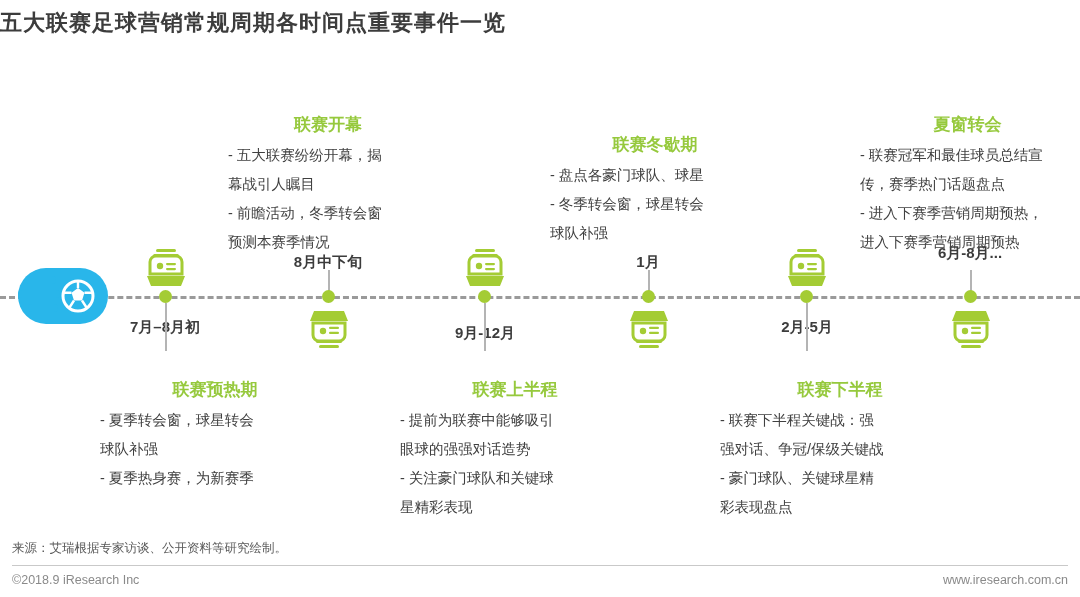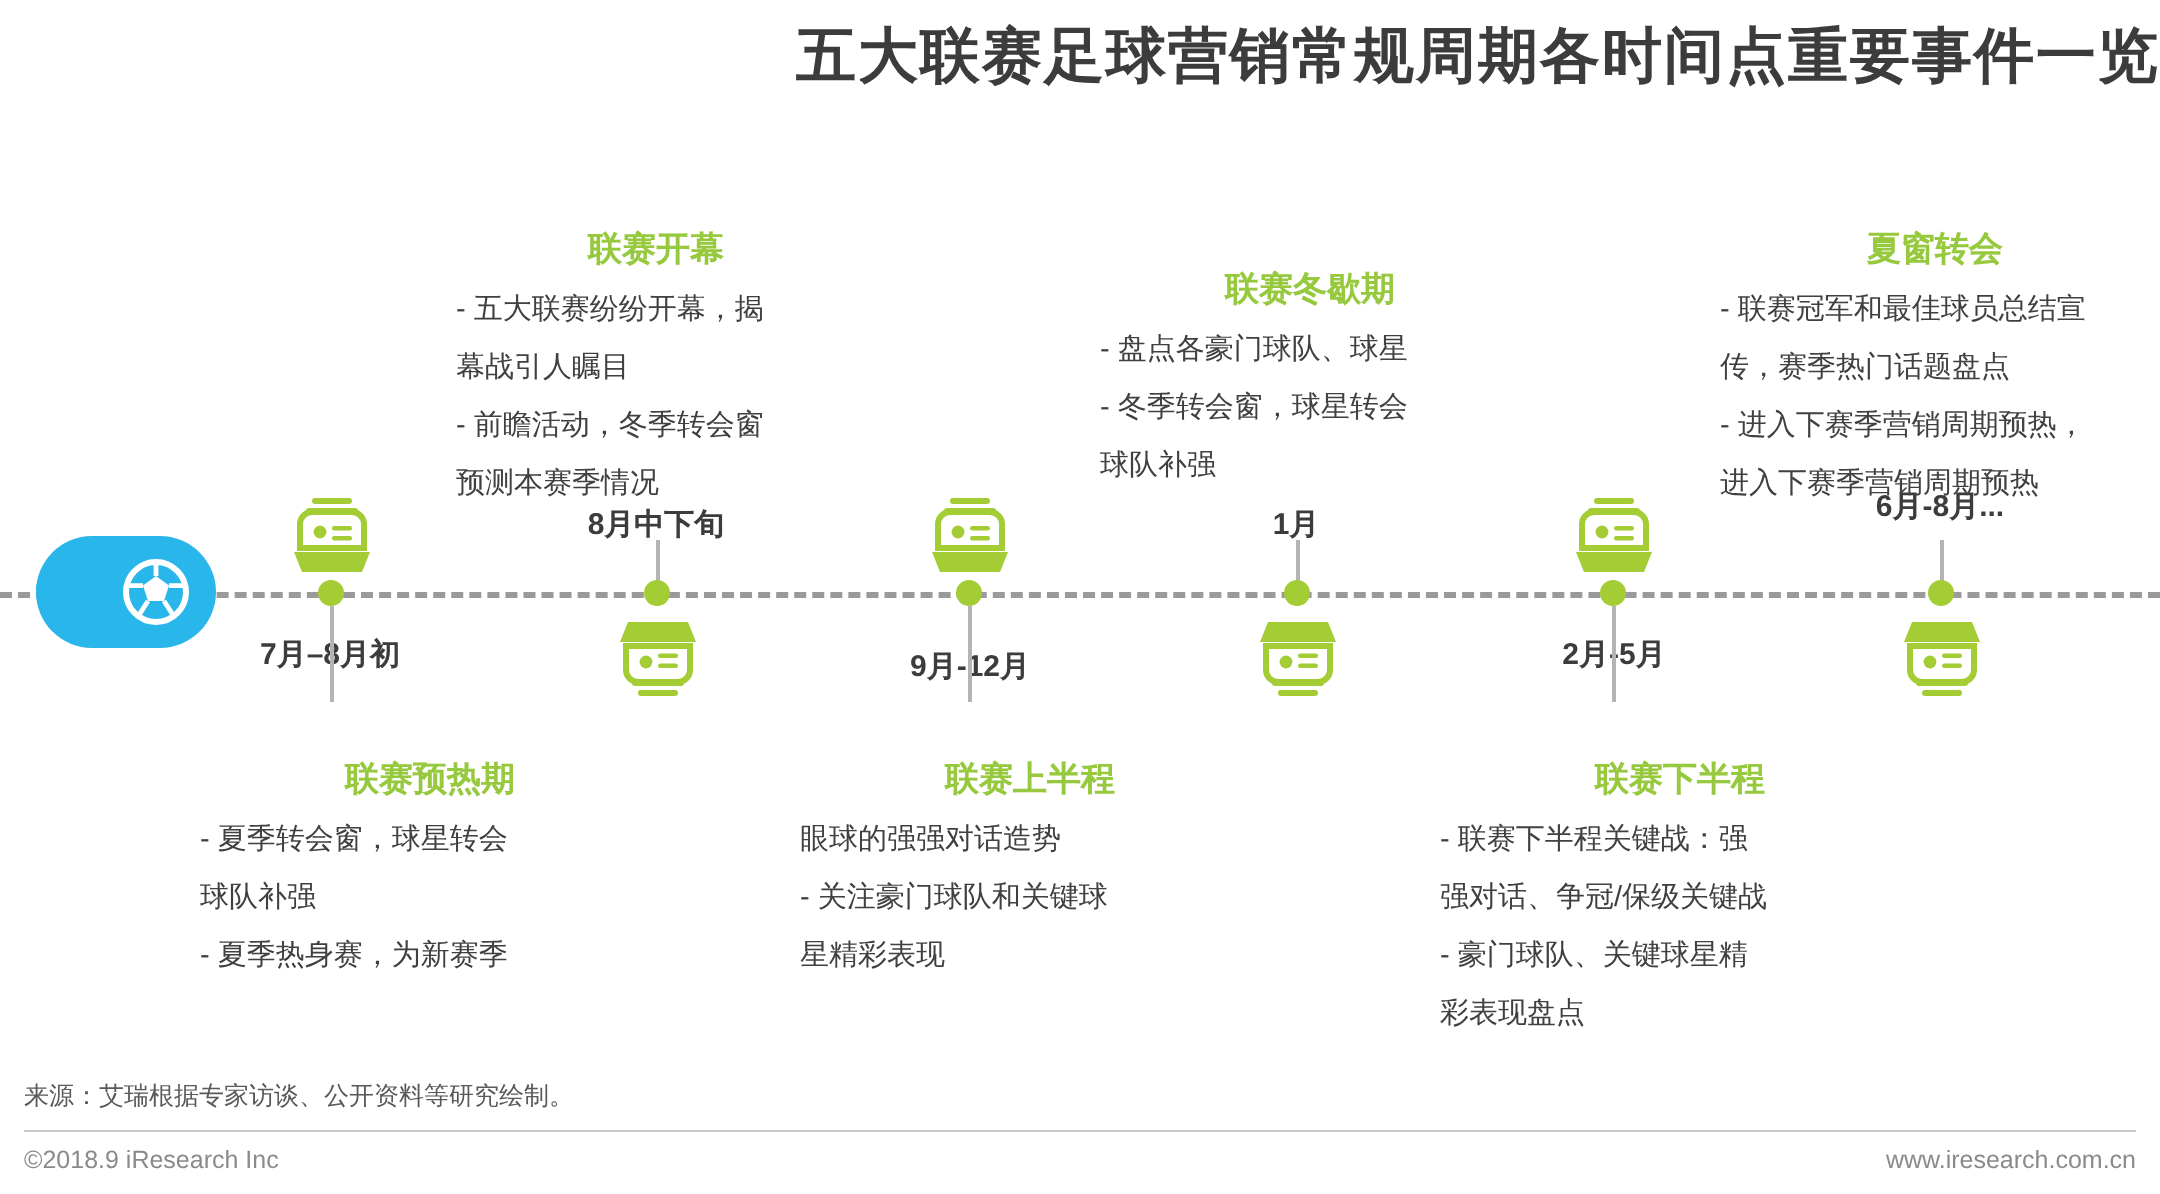--- a/index.html
+++ b/index.html
@@ -14,22 +14,22 @@
     overflow: hidden;
     position: relative;
   }
 
   
   .title {
     position: absolute;
     left: 0;
     top: 8px;
     width: 1080px;
-    text-align: right;
-    font-size: 30px;
+    text-align: left;
+    font-size: 22px;
     font-weight: bold;
     color: #3c3c3c;
     letter-spacing: 1px;
     white-space: nowrap;
   }
 
   
   .axis {
     position: absolute;
     left: 0;
@@ -210,20 +210,21 @@
     <path d="M5 14 a6 6 0 0 1 6-6 h20 a6 6 0 0 1 6 6 v12 h-32 z" fill="none" stroke="#a4cc34" stroke-width="3"></path>
     <circle cx="15" cy="18" r="3.2" fill="#a4cc34"></circle>
     <rect x="21" y="15" width="10" height="2.2" rx="1.1" fill="#a4cc34"></rect>
     <rect x="21" y="20" width="10" height="2.2" rx="1.1" fill="#a4cc34"></rect>
     <path d="M2 28 h38 l-4 10 h-30 z" fill="#a4cc34"></path>
   </svg>
 </div>
 <div class="datelabel" style="left:415px; top:324px; width:140px;">9月-12月</div>
 <div class="block" style="left:400px; top:378px; width:230px;">
   <div class="head">联赛上半程</div>
+  <div class="line">- 提前为联赛中能够吸引</div>
   <div class="line">眼球的强强对话造势</div>
   <div class="line">- 关注豪门球队和关键球</div>
   <div class="line">星精彩表现</div>
 </div>
 
 <div class="dot" style="left:642px; top:290px;"></div>
 <div class="stem" style="left:648px; top:270px; height:22px;"></div>
 <div class="node-icon below" style="left:628px; top:309px;">
   <svg viewBox="0 0 42 40" width="42" height="40">
     <rect x="11" y="1" width="20" height="3" rx="1.5" fill="#a4cc34"></rect>

